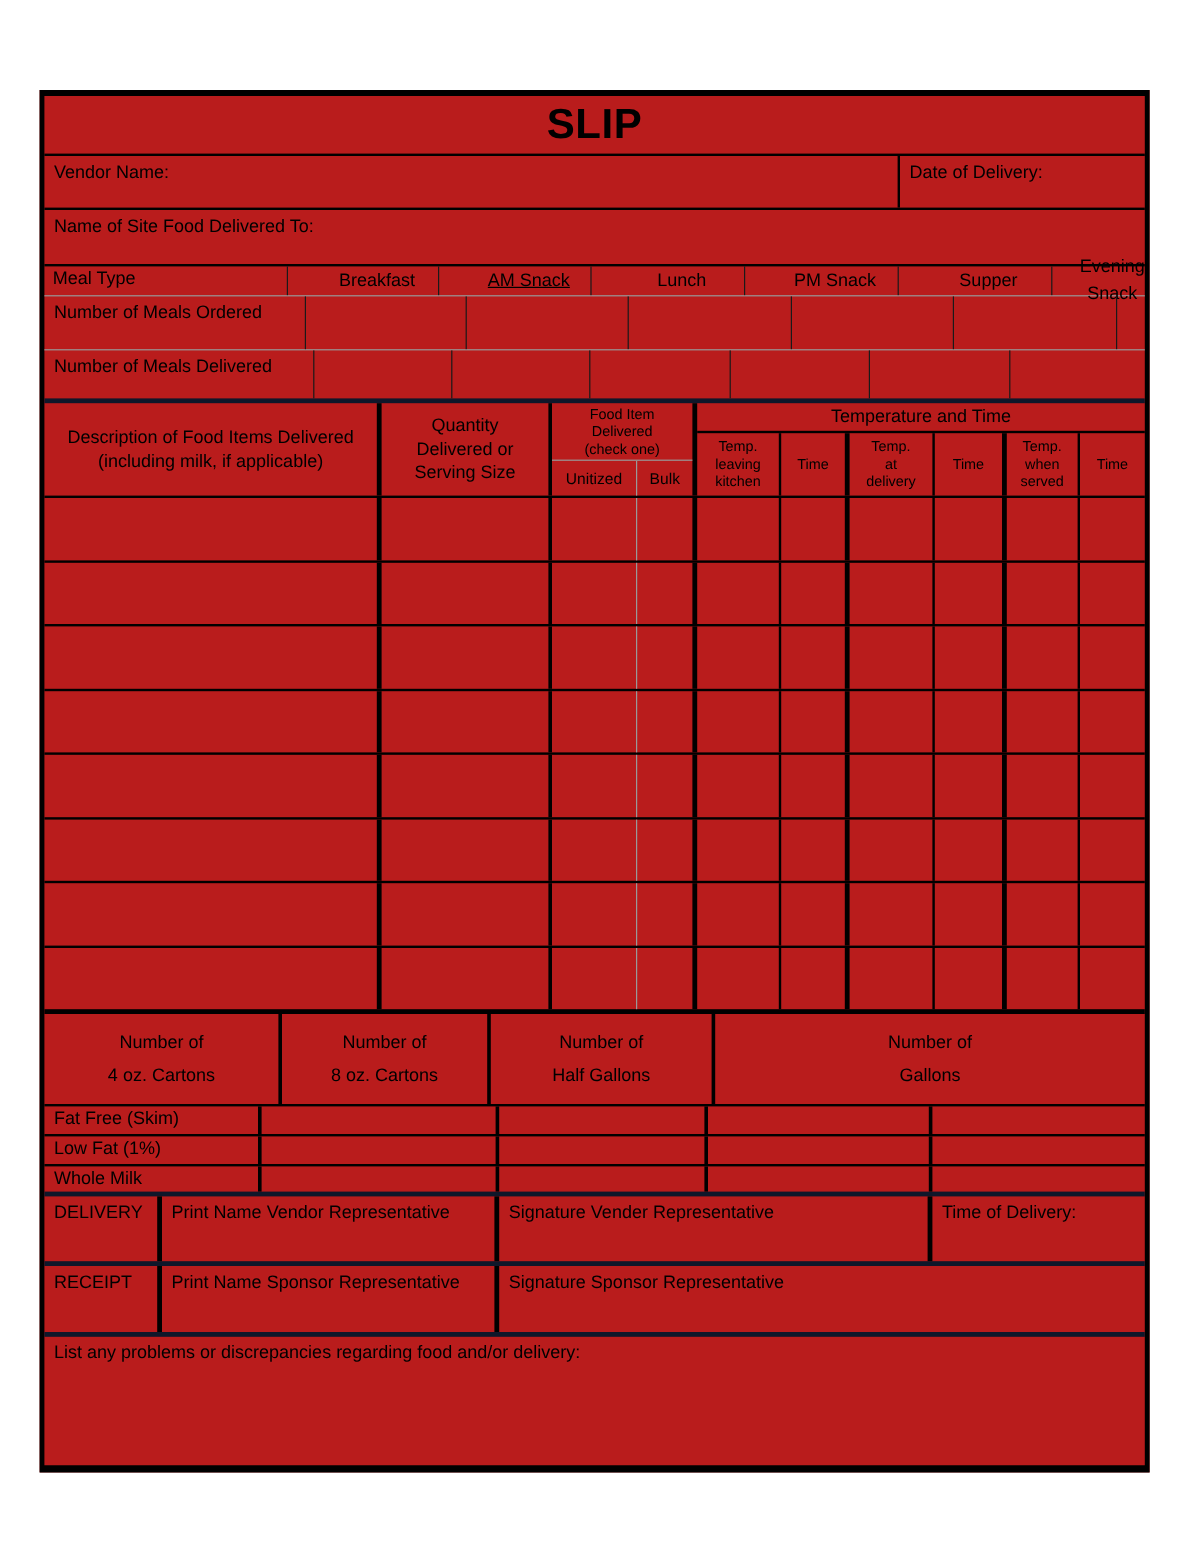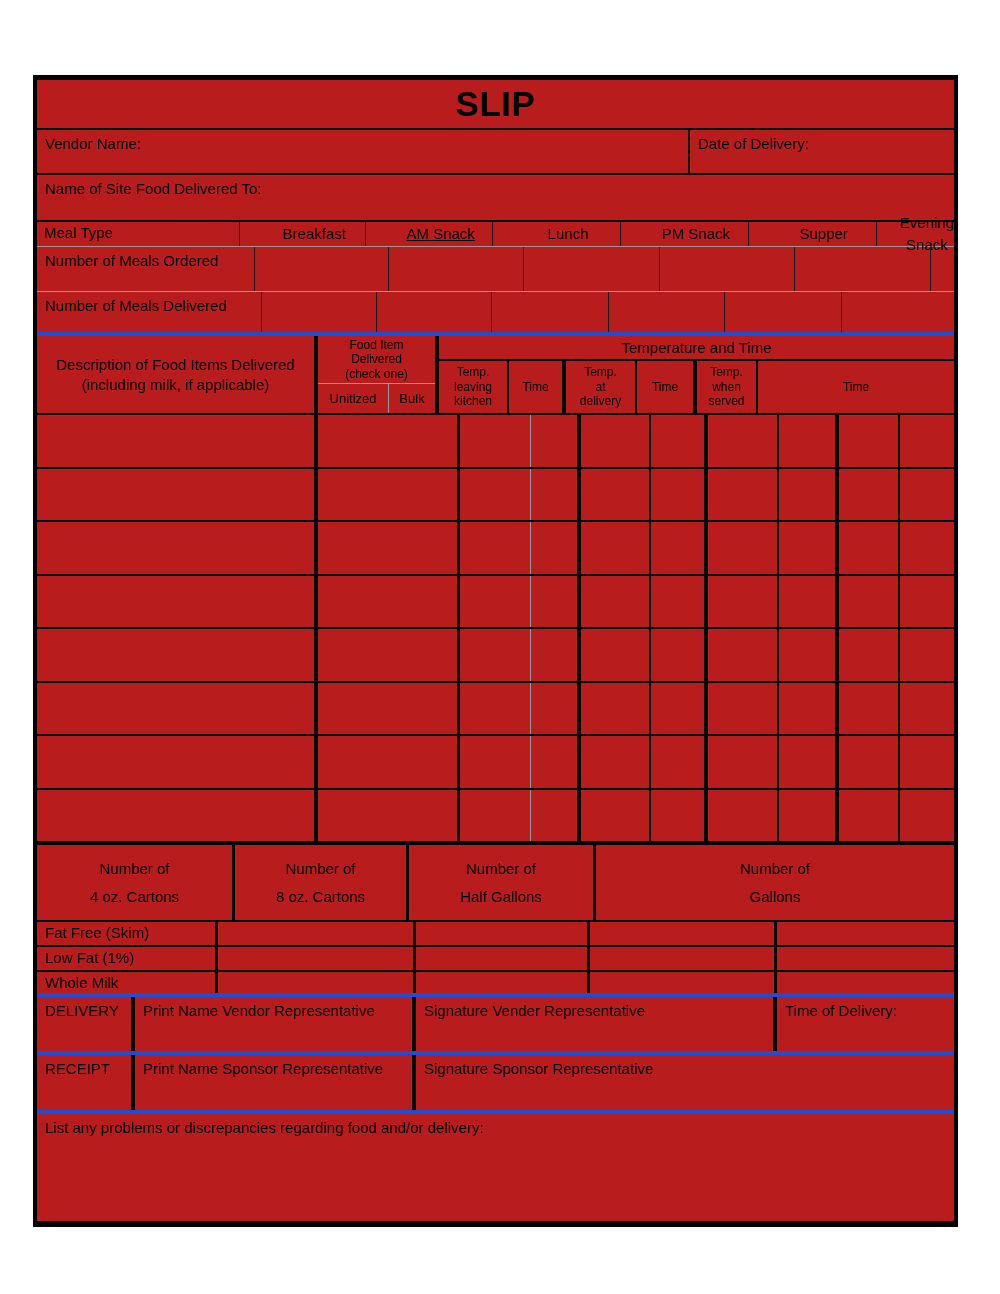--- a/index.html
+++ b/index.html
@@ -8,37 +8,37 @@
   .page{position:relative;width:1000px;height:1294px;background:#fff;overflow:hidden;}
   .form{position:absolute;left:33px;top:75px;width:925px;height:1152px;
         border:4px solid #000;border-top-width:5px;border-bottom-width:6px;
         box-sizing:border-box;display:flex;flex-direction:column;background:#b91c1c;}
   .form *{box-sizing:border-box;}
 
   
   .row{display:flex;flex-direction:row;width:100%;}
   .cell{position:relative;}
   .bb2{border-bottom:2px solid #000;}
-  .bb4{border-bottom:4px solid #1d4ed8;}
+  .bb4{border-bottom:4px solid #0f172a;}
   .bb1g{border-bottom:1px solid #999;gap:23px;}
   .br1{border-right:1px solid #1a1a1a;}
   .br1g{border-right:1px solid #999;}
   .br2{border-right:2px solid #000;}
   .br3{border-right:3px solid #000;}
   .br4{border-right:4px solid #000;}
 
   .pre{white-space:pre-line;}
   .tl{padding:5px 8px;text-align:left;font-size:15px;}
   .ctr{display:flex;align-items:center;justify-content:center;text-align:center;}
   .small{font-size:12px;line-height:1.2;}
 
   
   .title-row{height:50px;font-size:35px;font-weight:700;letter-spacing:.5px;}
   .vendor-row{height:45px;}
-  .vendor-cell{width:653px;}
+  .vendor-cell{width:713px;}
   .date-cell{flex:1;}
   .site-row{height:47px;}
   .meal-header{height:25px;}
   .meal-r1{height:45px;}
   .meal-r2{height:44px;}
   .mc0{width:225px;}
   .mc1{width:115px;}.mc2{width:115px;text-decoration:underline;}.mc3{width:117px;}.mc4{width:116px;}.mc5{width:117px;}
   .mc-last{flex:1;}
   .meal-header .cell{font-size:15px;line-height:22px;}
   .meal-label{padding-left:7px;}
@@ -132,20 +132,23 @@
       <div class="cell mc2 br1"></div>
       <div class="cell mc3 br1"></div>
       <div class="cell mc4 br1"></div>
       <div class="cell mc5 br1"></div>
       <div class="cell mc-last"></div>
     </div>
 
     <div class="row items-header bb2">
       <div class="cell c-desc br4 ctr hdr15 pre">Description of Food Items Delivered
 (including milk, if applicable)</div>
+      <div class="cell c-qty br3 ctr hdr15 pre">Quantity
+Delivered  or
+Serving Size</div>
       <div class="cell fooditem-group br4">
         <div class="fooditem-top ctr small pre">Food Item
 Delivered
 (check one)</div>
         <div class="fooditem-bottom">
           <div class="fi-unit br1g ctr">Unitized</div>
           <div class="fi-bulk ctr">Bulk</div>
         </div>
       </div>
       <div class="temp-group">

